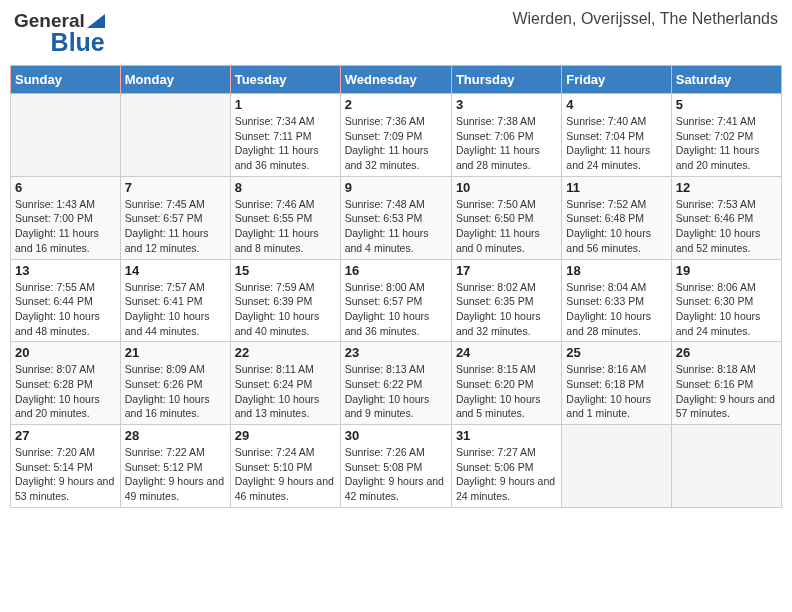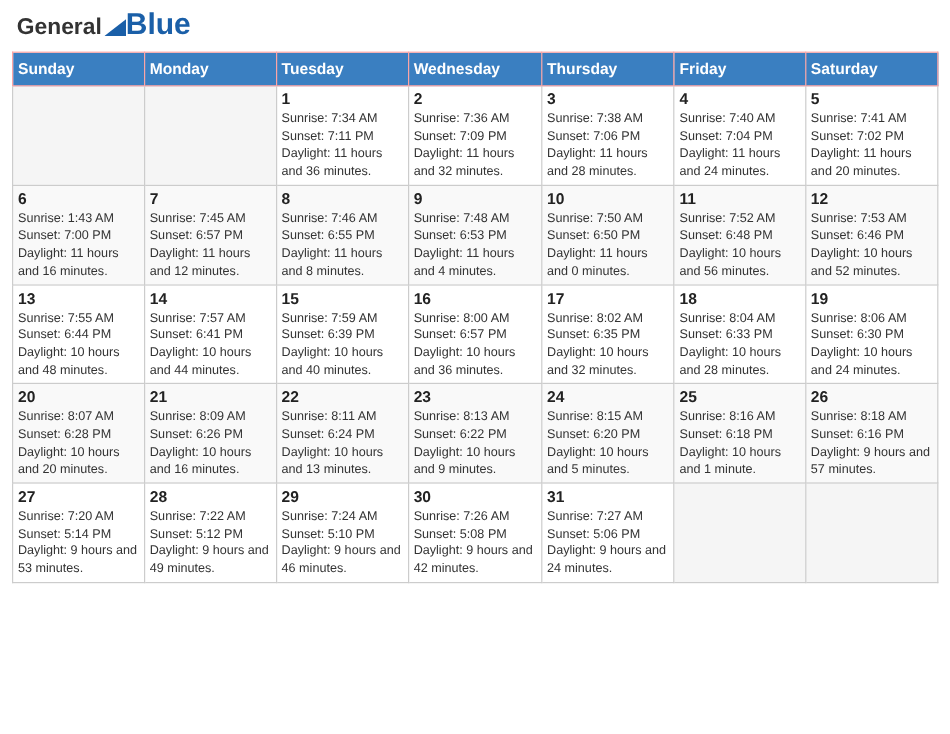--- a/index.html
+++ b/index.html
@@ -12,22 +12,22 @@
     }
     .header {
       display: flex;
       justify-content: space-between;
       align-items: flex-start;
       margin-bottom: 8px;
       padding: 0 4px;
     }
     .logo {
       display: flex;
-      flex-direction: row;
-      align-items: center;
+      flex-direction: column;
+      align-items: flex-end;
     }
     .logo-row {
       display: flex;
       align-items: center;
     }
     .title-block {
       text-align: right;
     }
     .title-block h1 {
       font-size: 36px;
@@ -87,20 +87,21 @@
   <div class="logo">
     <div class="logo-row">
       <span style="font-size:19px;font-weight:bold;color:#333;">General</span>
       <svg width="18" height="18" viewBox="0 0 18 18" style="margin-left:2px;margin-top:-4px;">
         <polygon points="0,18 18,4 18,18" fill="#1a5fa8"></polygon>
       </svg>
     </div>
     <span style="font-size:25px;font-weight:bold;color:#1a5fa8;margin-top:-4px;">Blue</span>
   </div>
   <div class="title-block">
+    <h2>Wierden, Overijssel, The Netherlands</h2>
   </div>
 </div>
 
 <table class="calendar">
   <thead>
     <tr>
       <th>Sunday</th>
       <th>Monday</th>
       <th>Tuesday</th>
       <th>Wednesday</th>

